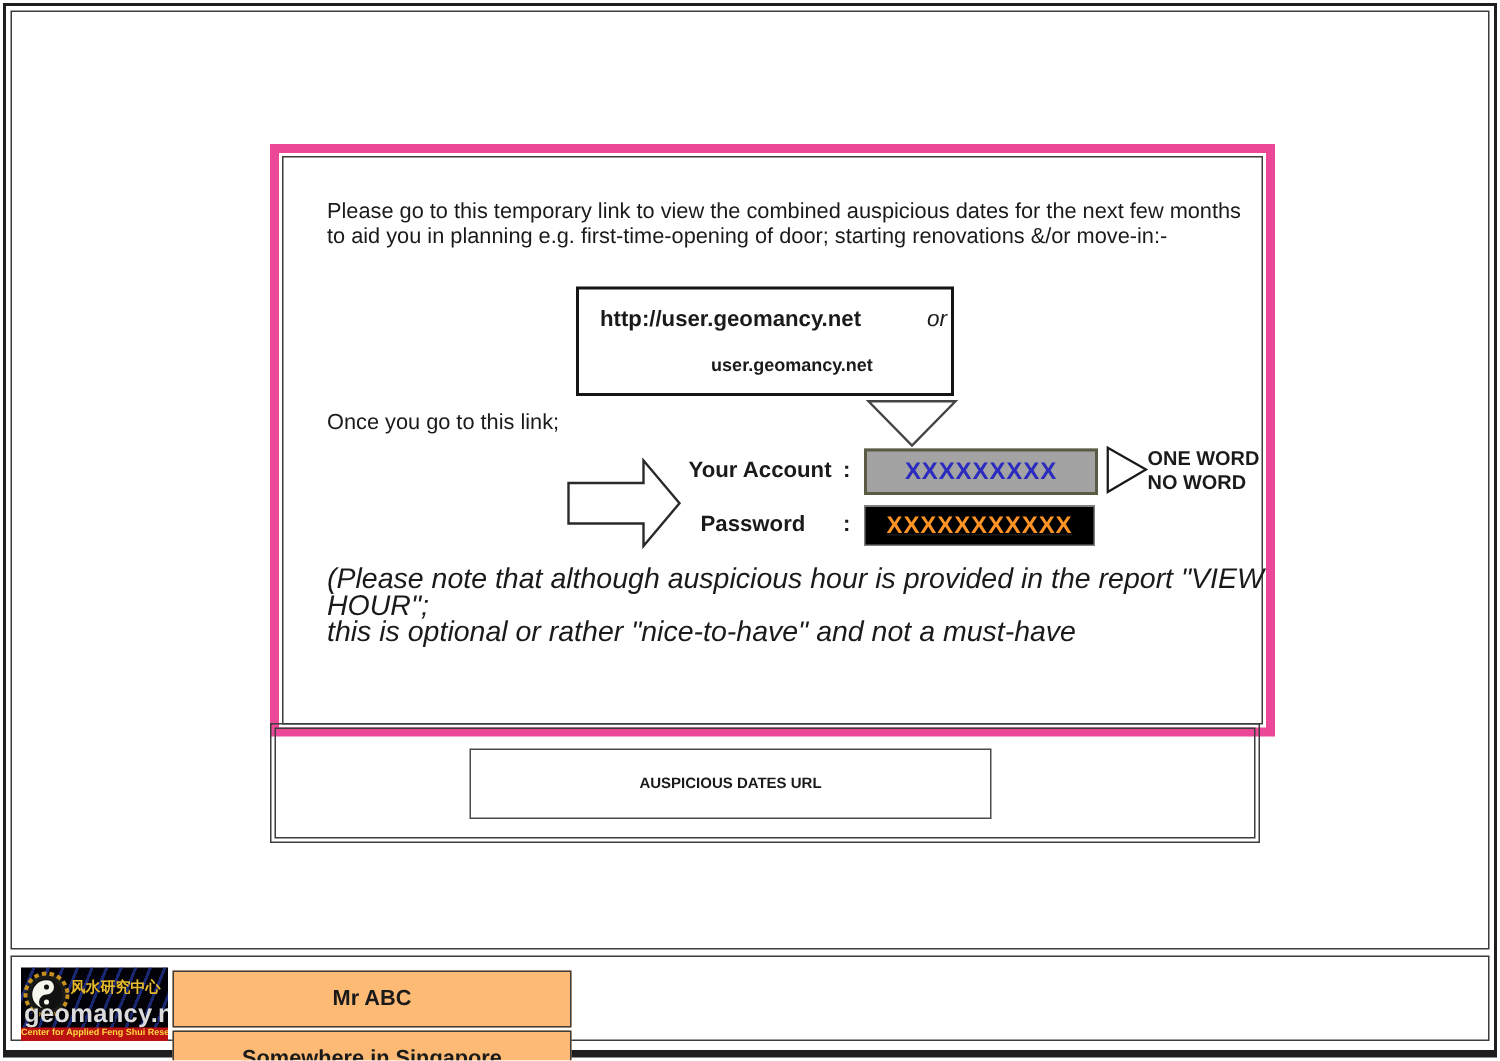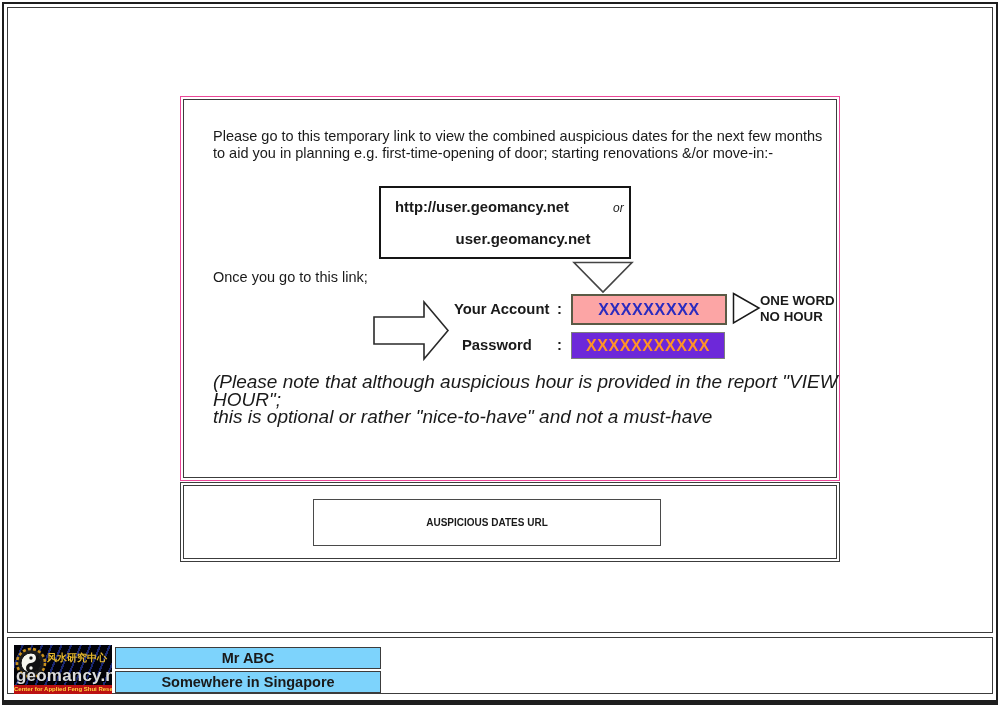--- a/index.html
+++ b/index.html
@@ -6,49 +6,49 @@
   .page {
     position:relative; width:1000px; height:707px; background:#ffffff;
     font-family:"Liberation Sans", sans-serif; color:#1a1a1a; overflow:hidden;
   }
   
   .frame-outer { position:absolute; inset:2px; border:2px solid #1e1e1e; border-bottom-width:5px; }
   .frame-inner { position:absolute; left:7px; right:7px; top:7px; height:624px; border:1px solid #3c3c3c; }
   .footer-box  { position:absolute; left:7px; right:7px; top:637px; height:55px; border:1px solid #3c3c3c; }
 
   
-  .panel-top { position:absolute; left:180px; top:96px; width:658px; height:383px; border:1px solid #ec4899; }
+  .panel-top { position:absolute; left:180px; top:96px; width:658px; height:383px; border:6px solid #ec4899; }
   .panel-top::before, .panel-bottom::before {
     content:""; position:absolute; inset:2px; border:1px solid #3c3c3c; pointer-events:none;
   }
   .panel-bottom { position:absolute; left:180px; top:482px; width:658px; height:78px; border:1px solid #3c3c3c; }
 
   .intro { position:absolute; left:32px; top:31px; width:618px; font-size:14.5px; line-height:16.5px; }
 
   .url-box { position:absolute; left:198px; top:89px; width:252px; height:73px; border:2px solid #151515; box-sizing:border-box; }
   .url-row1 { display:flex; justify-content:space-between; align-items:baseline; margin:11px 16px 0 14px;gap:44px; }
   .url-main { font-weight:bold; font-size:14.8px; }
-  .url-or { font-style:italic; font-size:12px; }
-  .url-row2 { margin-top:15px; text-align:center; font-weight:bold; font-size:15px;padding-left:36px; }
+  .url-or { font-style:italic; font-size:15px; }
+  .url-row2 { margin-top:15px; text-align:center; font-weight:bold; font-size:12px;padding-left:36px; }
 
   .down-arrow { position:absolute; left:391px; top:164px; }
   .once-line { position:absolute; left:32px; top:172px; font-size:14.5px; }
 
   .big-arrow { position:absolute; left:192px; top:203px; }
 
   .lbl { position:absolute; font-weight:bold; font-size:14.8px; white-space:nowrap;text-align:center; }
   .acct-lbl { left:273px; top:204px; }
   .acct-colon { left:376px; top:204px; }
   .pwd-lbl { left:281px; top:240px; }
   .pwd-colon { left:376px; top:240px; }
 
   .val-box { position:absolute; box-sizing:border-box; display:flex; align-items:center; justify-content:center; }
-  .account-box { left:390px; top:197px; width:156px; height:31px; background:#fca5a5; border:2px solid #5a5a45; }
+  .account-box { left:390px; top:197px; width:156px; height:31px; background:#a3a3a3; border:2px solid #5a5a45; }
   .account-box span { color:#2B2BBF; font-weight:bold; font-size:16px; letter-spacing:0.6px; }
-  .password-box { left:390px; top:235px; width:154px; height:27px; background:#6d28d9; border:1px solid #7e7e7e; }
+  .password-box { left:390px; top:235px; width:154px; height:27px; background:#000000; border:1px solid #7e7e7e;text-decoration:underline; }
   .password-box span { color:#FF9326; font-weight:bold; font-size:16px; letter-spacing:0.6px; }
 
   .tri-small { position:absolute; left:551px; top:195px; }
   .one-word { position:absolute; left:579px; top:196px; font-weight:bold; font-size:13.3px; line-height:15.5px; white-space:nowrap; }
 
   .note { position:absolute; left:32px; top:276px; font-style:italic; font-size:19px; line-height:17.5px; }
 
   .url-label-box { position:absolute; left:132px; top:16px; width:346px; height:45px; border:1px solid #4a4a4a;
     display:flex; align-items:center; justify-content:center; font-weight:bold; font-size:10px; }
 
@@ -56,22 +56,22 @@
   .logo { position:absolute; left:14px; top:645px; width:98px; height:49px; background:#020208; overflow:hidden;
     background-image:repeating-linear-gradient(112deg, rgba(45,70,200,0) 0 7px, rgba(45,70,200,0.55) 7px 9px); }
   .yinyang { position:absolute; left:1px; top:2px; }
   .logo-cn { position:absolute; left:33px; top:6px; font-size:10px; font-weight:bold; color:#E6B92E; white-space:nowrap; }
   .logo-brand { position:absolute; left:2px; top:21px; font-size:17px; font-weight:bold; color:#dcdcdc;
     text-shadow:1px 1px 0 #000; letter-spacing:0.2px; white-space:nowrap; }
   .logo-tag { position:absolute; left:0; right:0; bottom:0; height:9px; background:#BB1111; color:#FFD83D;
     font-size:6px; font-weight:bold; text-align:center; line-height:9px; white-space:nowrap; }
 
   .name-table { position:absolute; left:115px; top:647px; width:266px; }
-  .name-row { box-sizing:border-box; width:100%; height:22px; border:1px solid #3c3c3c; margin-bottom:2px;
-    display:flex; align-items:center; justify-content:center; font-weight:bold; font-size:14.5px; background:#7dd3fc; }
+  .name-row { box-sizing:border-box; width:100%; height:38px; border:1px solid #3c3c3c; margin-bottom:2px;
+    display:flex; align-items:center; justify-content:center; font-weight:bold; font-size:14.5px; background:#fdba74; }
 </style>
 </head>
 <body>
 
 <div class="page">
   <div class="frame-outer"></div>
   <div class="frame-inner"></div>
 
   <div class="panel-top">
     <div class="intro">Please go to this temporary link to view the combined auspicious dates for the next few months to aid you in planning e.g. first-time-opening of door; starting renovations &amp;/or move-in:-</div>
@@ -98,21 +98,21 @@
     <div class="lbl acct-colon">:</div>
     <div class="val-box account-box">
       <span>XXXXXXXXX</span>
     </div>
 
     <svg class="tri-small" width="29" height="33" viewBox="0 0 29 33">
       <polygon points="1.5,1.5 27,16 1.5,31" fill="#ffffff" stroke="#1a1a1a" stroke-width="1.5"></polygon>
     </svg>
     <div class="one-word">
       <div>ONE WORD</div>
-      <div>NO HOUR</div>
+      <div>NO WORD</div>
     </div>
 
     <div class="lbl pwd-lbl">Password</div>
     <div class="lbl pwd-colon">:</div>
     <div class="val-box password-box">
       <span>XXXXXXXXXXX</span>
     </div>
 
     <div class="note">
       <div>(Please note that although auspicious hour is provided in the report "VIEW HOUR";</div>

